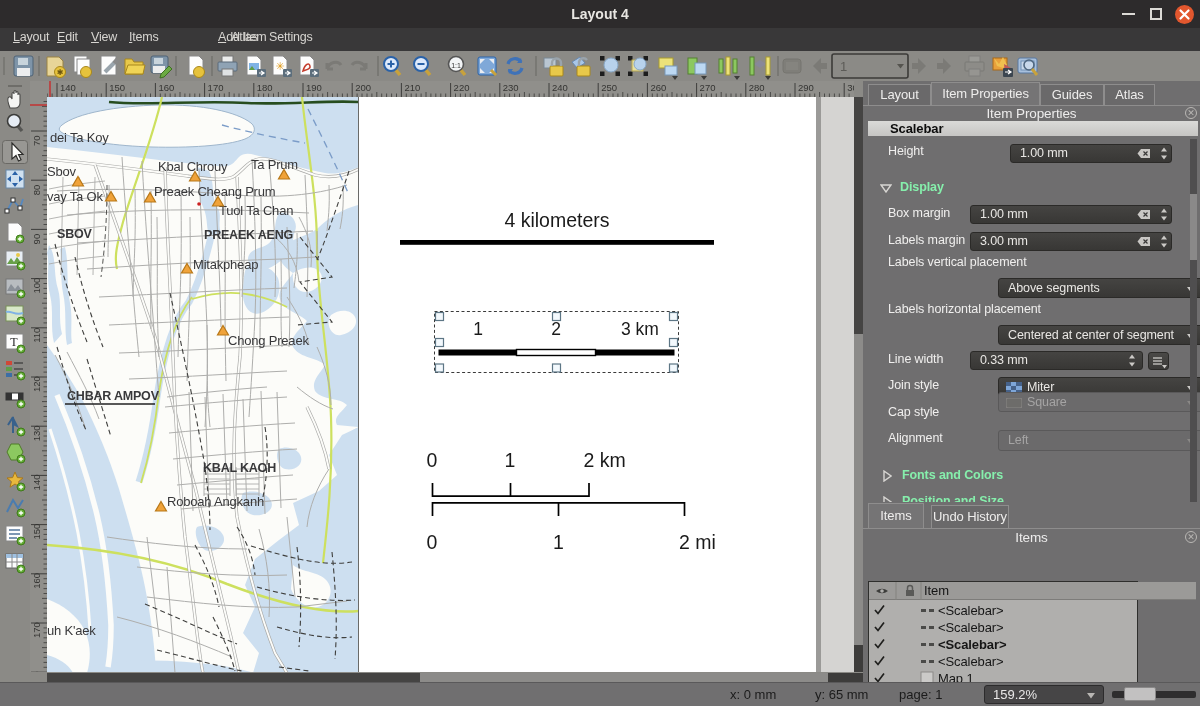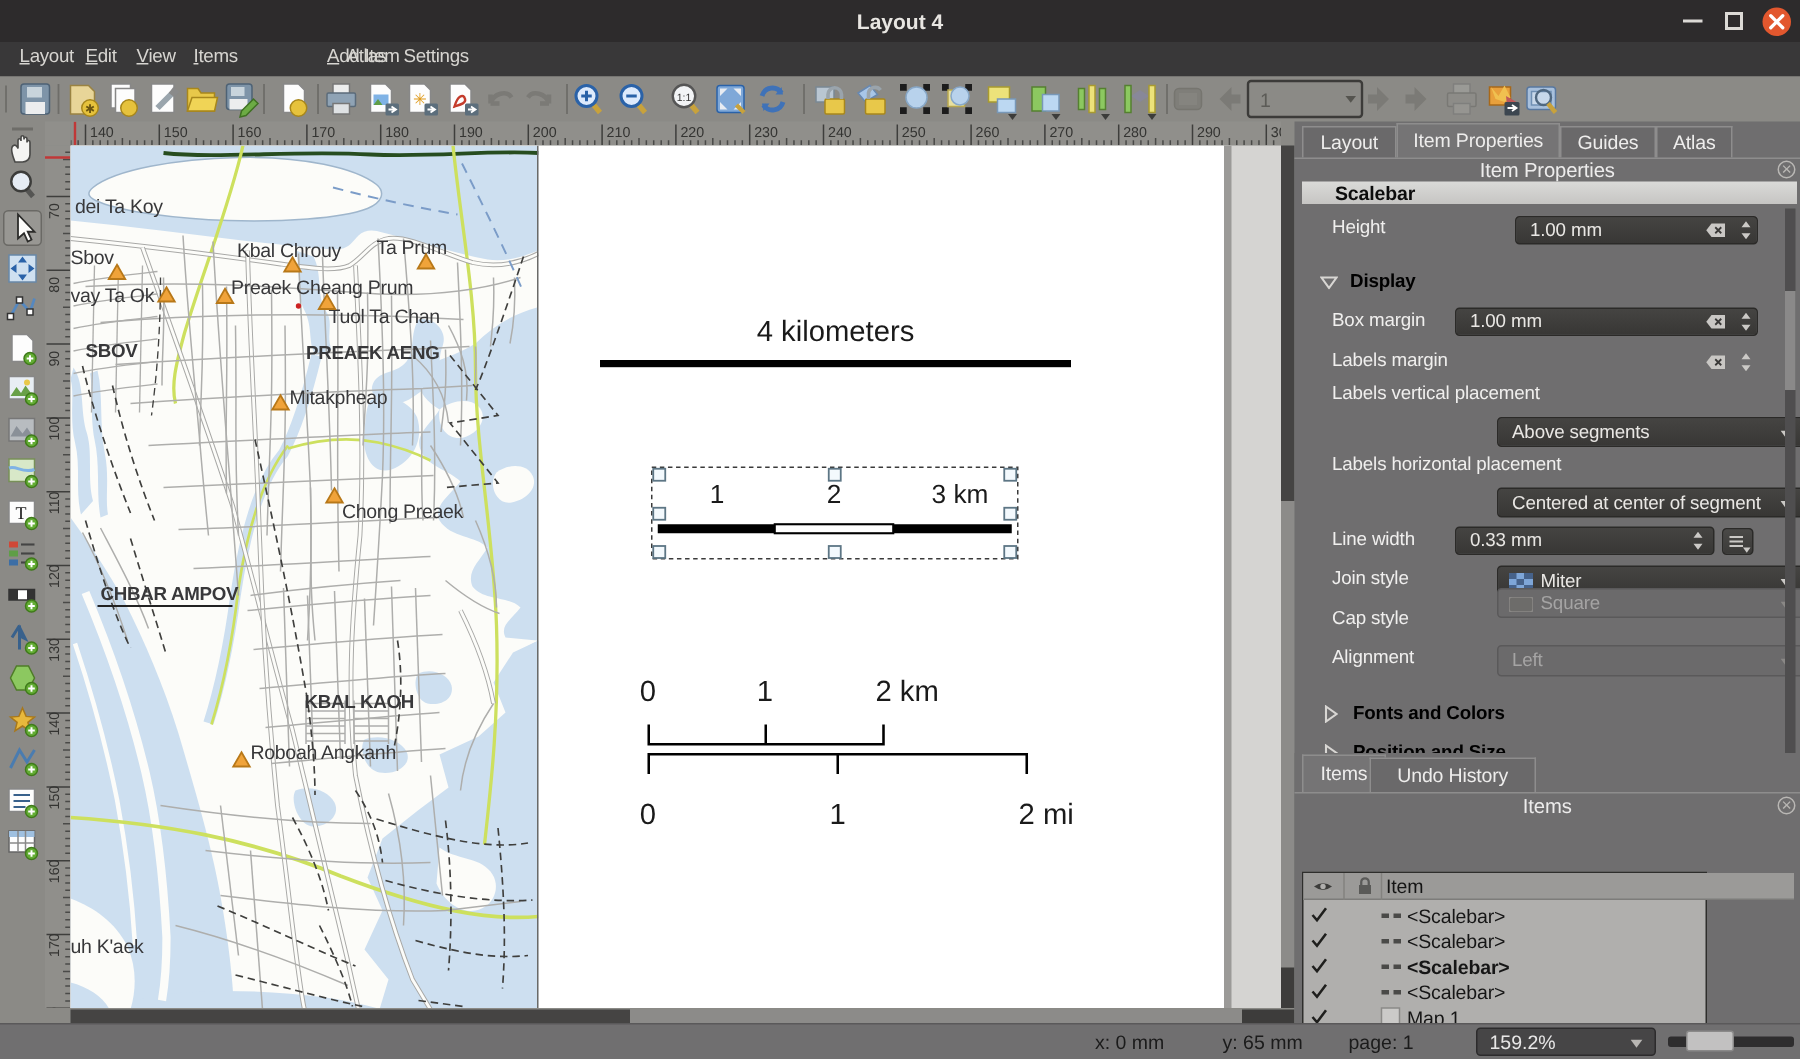--- a/index.html
+++ b/index.html
@@ -36,21 +36,21 @@
   #rpanel{left:863px;top:81px;width:337px;height:601px;background:#6f6e6f;color:#ebeae9;font-size:12.5px;letter-spacing:-0.1px;}
   .tab{position:absolute;height:21px;border:1px solid #8e8d8d;border-bottom:none;background:#6a696a;
        color:#eeedec;text-align:center;line-height:20px;font-size:13px;}
   .tab.active{background:#757475;}
   .fieldlab{position:absolute;color:#f0efee;}
   .spin{position:absolute;background:linear-gradient(#454442,#383735);border:1px solid #2b2a28;
         border-radius:3px;color:#e9e7e4;line-height:17px;padding-left:9px;}
   .combo{position:absolute;background:linear-gradient(#454442,#383735);border:1px solid #2b2a28;
         border-radius:3px;color:#e9e7e4;line-height:18px;padding-left:9px;margin-left:28px;}
   .combo.dis{background:#6b6a6b;border-color:#5a595a;color:#a5a4a4;}
-  .sechead{position:absolute;font-weight:bold;color:#000000;}
+  .sechead{position:absolute;font-weight:bold;color:#86efac;}
   
   #itemslist{left:5px;top:464px;width:329px;height:134px;background:#b0afad;border:1px solid #2e2e2c;}
   #itemshead{left:0;top:0;width:327px;height:18px;background:#9b9a98;border-bottom:1px solid #7d7c7a;}
   
   #statusbar{left:0;top:682px;width:1200px;height:24px;background:#706f70;border-top:1px solid #5a595a;
      color:#1b1b1b;font-size:13px;}
 </style>
 </head>
 <body>
 <div id="win">
@@ -990,20 +990,21 @@
       </svg>
 
     <div class="fieldlab" style="left:25px;top:125px;">Box margin</div>
     <div class="spin" style="left:107px;top:124px;width:202px;height:19px;">1.00 mm</div>
     <svg class="abs" style="left:107px;top:124px;" width="202" height="19">
       <path d="M171,5 l9,0 0,9 -9,0 -3.5,-4.5 z" fill="#c9c7c4"></path>
         <path d="M173.5,7.5 l4,4 m0,-4 l-4,4" stroke="#3a3938" stroke-width="1.2"></path>
       <path d="M191,7.5 l3,-4 3,4 z M191,11.5 l3,4 3,-4 z" fill="#cbc9c6"></path>
     </svg>
     <div class="fieldlab" style="left:25px;top:152px;">Labels margin</div>
+    <div class="spin" style="left:107px;top:151px;width:202px;height:19px;">3.00 mm</div>
     <svg class="abs" style="left:107px;top:151px;" width="202" height="19">
       <path d="M171,5 l9,0 0,9 -9,0 -3.5,-4.5 z" fill="#c9c7c4"></path>
         <path d="M173.5,7.5 l4,4 m0,-4 l-4,4" stroke="#3a3938" stroke-width="1.2"></path>
       <path d="M191,7.5 l3,-4 3,4 z M191,11.5 l3,4 3,-4 z" fill="#cbc9c6"></path>
     </svg>
 
     <div class="fieldlab" style="left:25px;top:174px;">Labels vertical placement</div>
     <div class="combo" style="left:107px;top:197px;width:205px;height:20px;">Above segments
       <svg class="abs" style="right:6px;top:8px;" width="9" height="6">
           <path d="M0,0 l8,0 -4,5.5 z" fill="#cbc9c6"></path>
@@ -1065,21 +1066,21 @@
     <svg class="abs" style="left:19px;top:415px;" width="10" height="12">
         <path d="M2,1 L9,6 L2,11 z" fill="none" stroke="#d8d6d3" stroke-width="1.4"></path>
       </svg>
 
     <div class="abs" style="left:327px;top:58px;width:7px;height:363px;background:#4f4e4f;">
       <div class="abs" style="left:0;top:55px;width:7px;height:66px;background:#8a8989;"></div>
     </div>
 
     <div class="abs" style="left:0;top:421px;width:337px;height:180px;background:#6f6e6f;">
       <div class="tab" style="left:5px;top:1px;width:56px;height:25px;line-height:24px;background:#757475;">Items</div>
-      <div class="tab" style="left:50px;top:3px;width:111px;height:23px;line-height:22px;">Undo History</div>
+      <div class="tab" style="left:68px;top:3px;width:78px;height:23px;line-height:22px;">Undo History</div>
       <div class="abs" style="left:0;top:26px;width:337px;height:1px;background:#8e8d8d;"></div>
       <div class="abs" style="left:0;top:28px;width:337px;text-align:center;font-size:13.5px;color:#edecec;">Items</div>
       <div class="abs" style="left:322px;top:29px;width:12px;height:12px;border:1px solid #b9b7b4;border-radius:50%;color:#b9b7b4;font-size:9px;line-height:10px;text-align:center;">✕</div>
       <div class="abs" id="itemslist" style="left:5px;top:43px;width:270px;height:134px;background:#b0afad;border:1px solid #2e2e2c;margin-top:36px;">
         <div class="abs" id="itemshead">
           <svg width="327" height="18">
             <g transform="translate(13,9)">
                 <path d="M-6,0 Q0,-4.5 6,0 Q0,4.5 -6,0 z" fill="#3c3c3a"></path>
                 <circle cx="0" cy="0" r="1.8" fill="#b0afad"></circle>
               </g>

